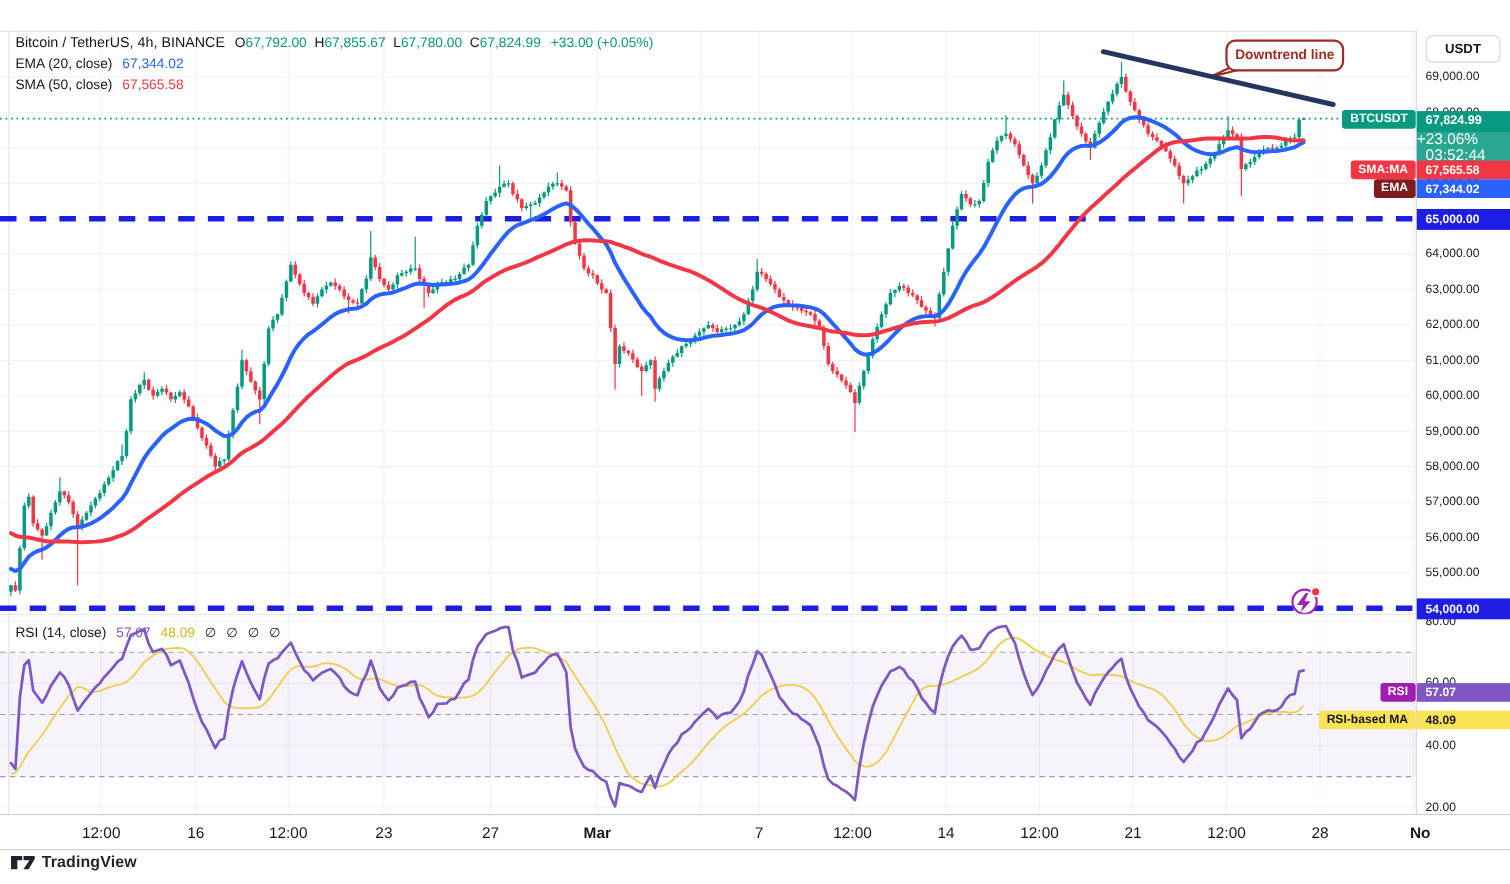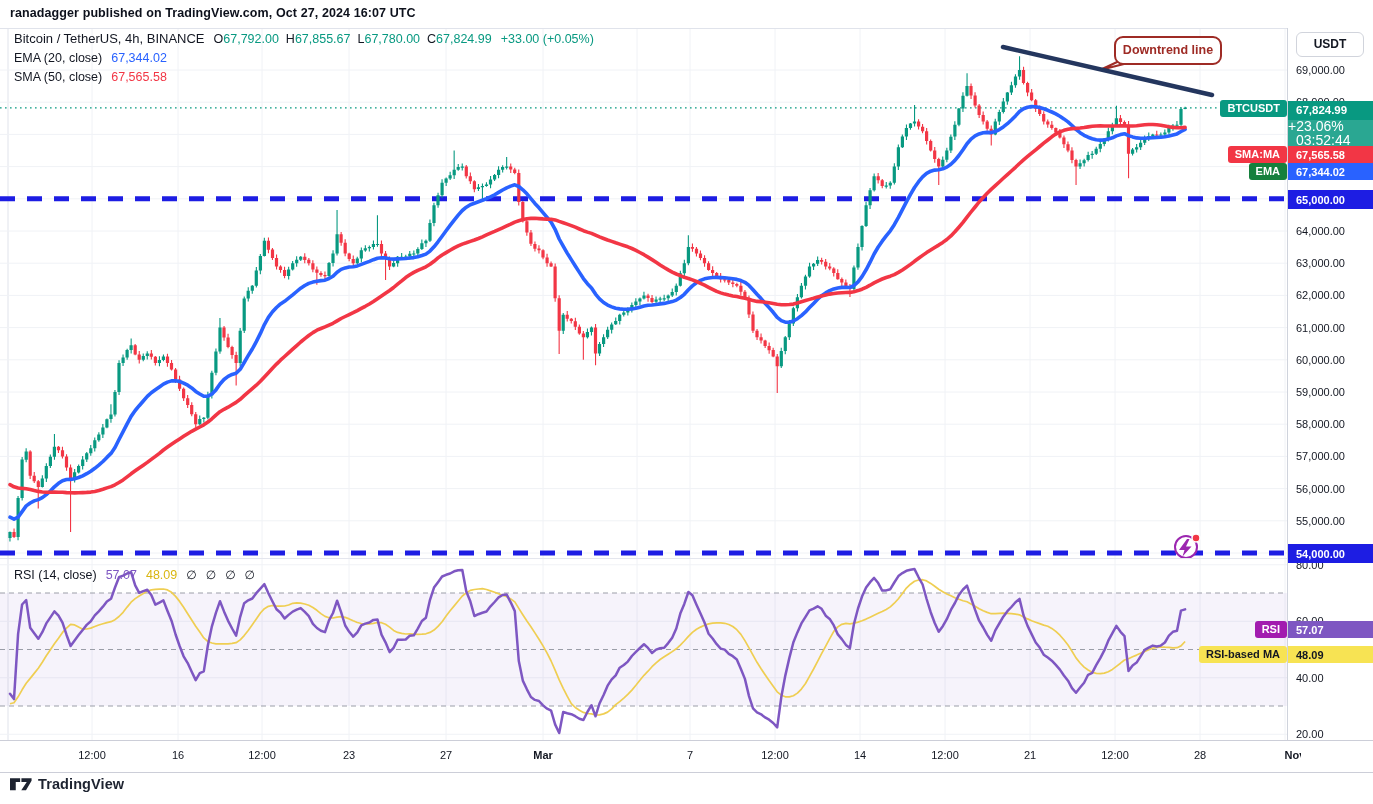--- a/index.html
+++ b/index.html
@@ -34,40 +34,39 @@
   #tag-sma{top:118px;height:17px;background:#f23645;}
   #tag-ema{top:135px;height:17px;background:#2962ff;}
   #tag-l65{top:162px;height:19px;background:#1d1de3;}
   #tag-l54{top:516px;height:19px;background:#1d1de3;}
   #tag-rsi{top:593px;height:17px;background:#7e57c2;}
   #tag-rsima{top:618px;height:17px;background:#f7e353;color:#131722;}
   
   .chip{position:absolute;right:86px;height:17px;line-height:17px;padding:0 7px;border-radius:3px;font-size:11px;font-weight:700;color:#fff;white-space:nowrap;}
   #chip-btc{top:100px;background:#089981;}
   #chip-sma{top:146px;background:#f23645;}
-  #chip-ema{top:163px;background:#15803d;}
+  #chip-ema{top:163px;background:#7f1d1d;}
   #chip-rsi{top:621px;background:#a21caf;}
   #chip-rsima{top:646px;background:#f7e353;color:#131722;}
   
   #time-axis{left:0;top:740px;width:1373px;height:31px;border-top:1px solid #ccced8;border-bottom:1px solid #ccced8;background:#fff;}
-  .ttick{position:absolute;top:8px;transform:translateX(-50%);font-size:11px;color:#131722;white-space:nowrap;}
+  .ttick{position:absolute;top:8px;transform:translateX(-50%);font-size:14px;color:#131722;white-space:nowrap;}
   .ttick.b{font-weight:700;}
   #corner-mask{position:absolute;left:1301px;top:1px;width:72px;height:29px;background:#fff;}
   
   #callout{left:1114px;top:36px;width:104px;height:25px;border:2px solid #9e2b25;border-radius:9px;background:#fff;color:#9e2b25;font-size:12.5px;font-weight:700;text-align:center;line-height:24px;}
   
   #tv-logo{left:10px;top:776px;display:flex;align-items:center;gap:6px;color:#1d2330;}
   #tv-logo .txt{font-size:14.5px;font-weight:600;letter-spacing:.1px;}
 </style>
 </head>
 <body>
 
 <div id="app">
 
-  <div class="abs" id="published">ranadagger published on TradingView.com, Oct 27, 2024 16:07 UTC</div>
 
   <svg class="abs" id="chart-svg" width="1287" height="740" viewBox="0 0 1287 740">
       <line x1="92" y1="28" x2="92" y2="740" stroke="#f0f2f6" stroke-width="1"></line>
       <line x1="178" y1="28" x2="178" y2="740" stroke="#f0f2f6" stroke-width="1"></line>
       <line x1="262" y1="28" x2="262" y2="740" stroke="#f0f2f6" stroke-width="1"></line>
       <line x1="349" y1="28" x2="349" y2="740" stroke="#f0f2f6" stroke-width="1"></line>
       <line x1="446" y1="28" x2="446" y2="740" stroke="#f0f2f6" stroke-width="1"></line>
       <line x1="543" y1="28" x2="543" y2="740" stroke="#f0f2f6" stroke-width="1"></line>
       <line x1="637" y1="28" x2="637" y2="740" stroke="#f0f2f6" stroke-width="1"></line>
       <line x1="690" y1="28" x2="690" y2="740" stroke="#f0f2f6" stroke-width="1"></line>

